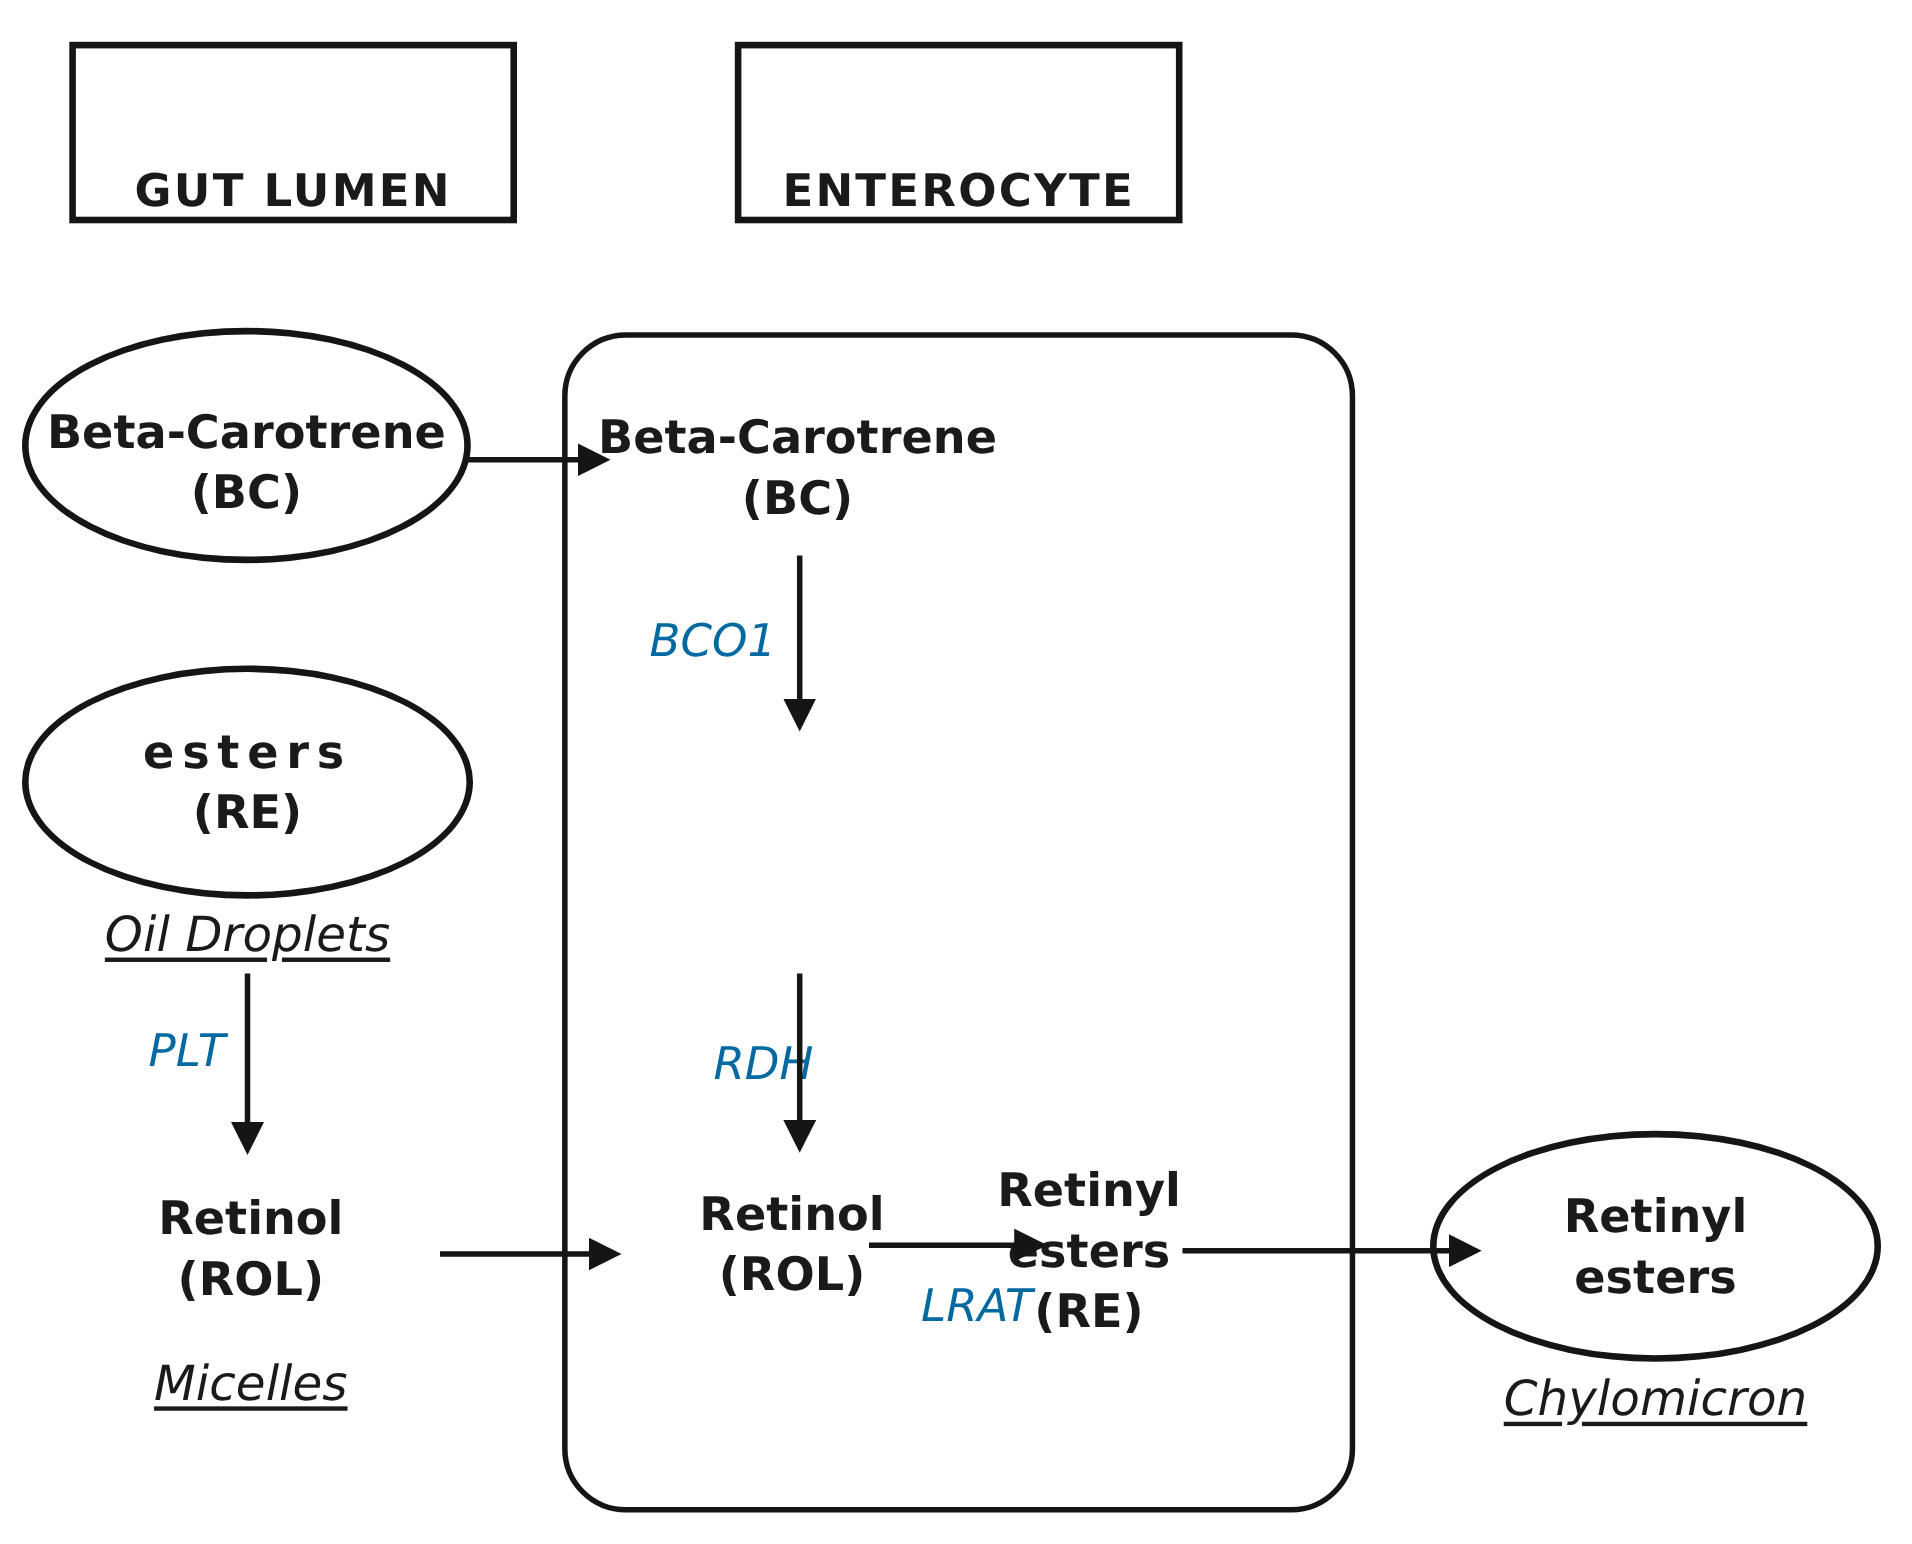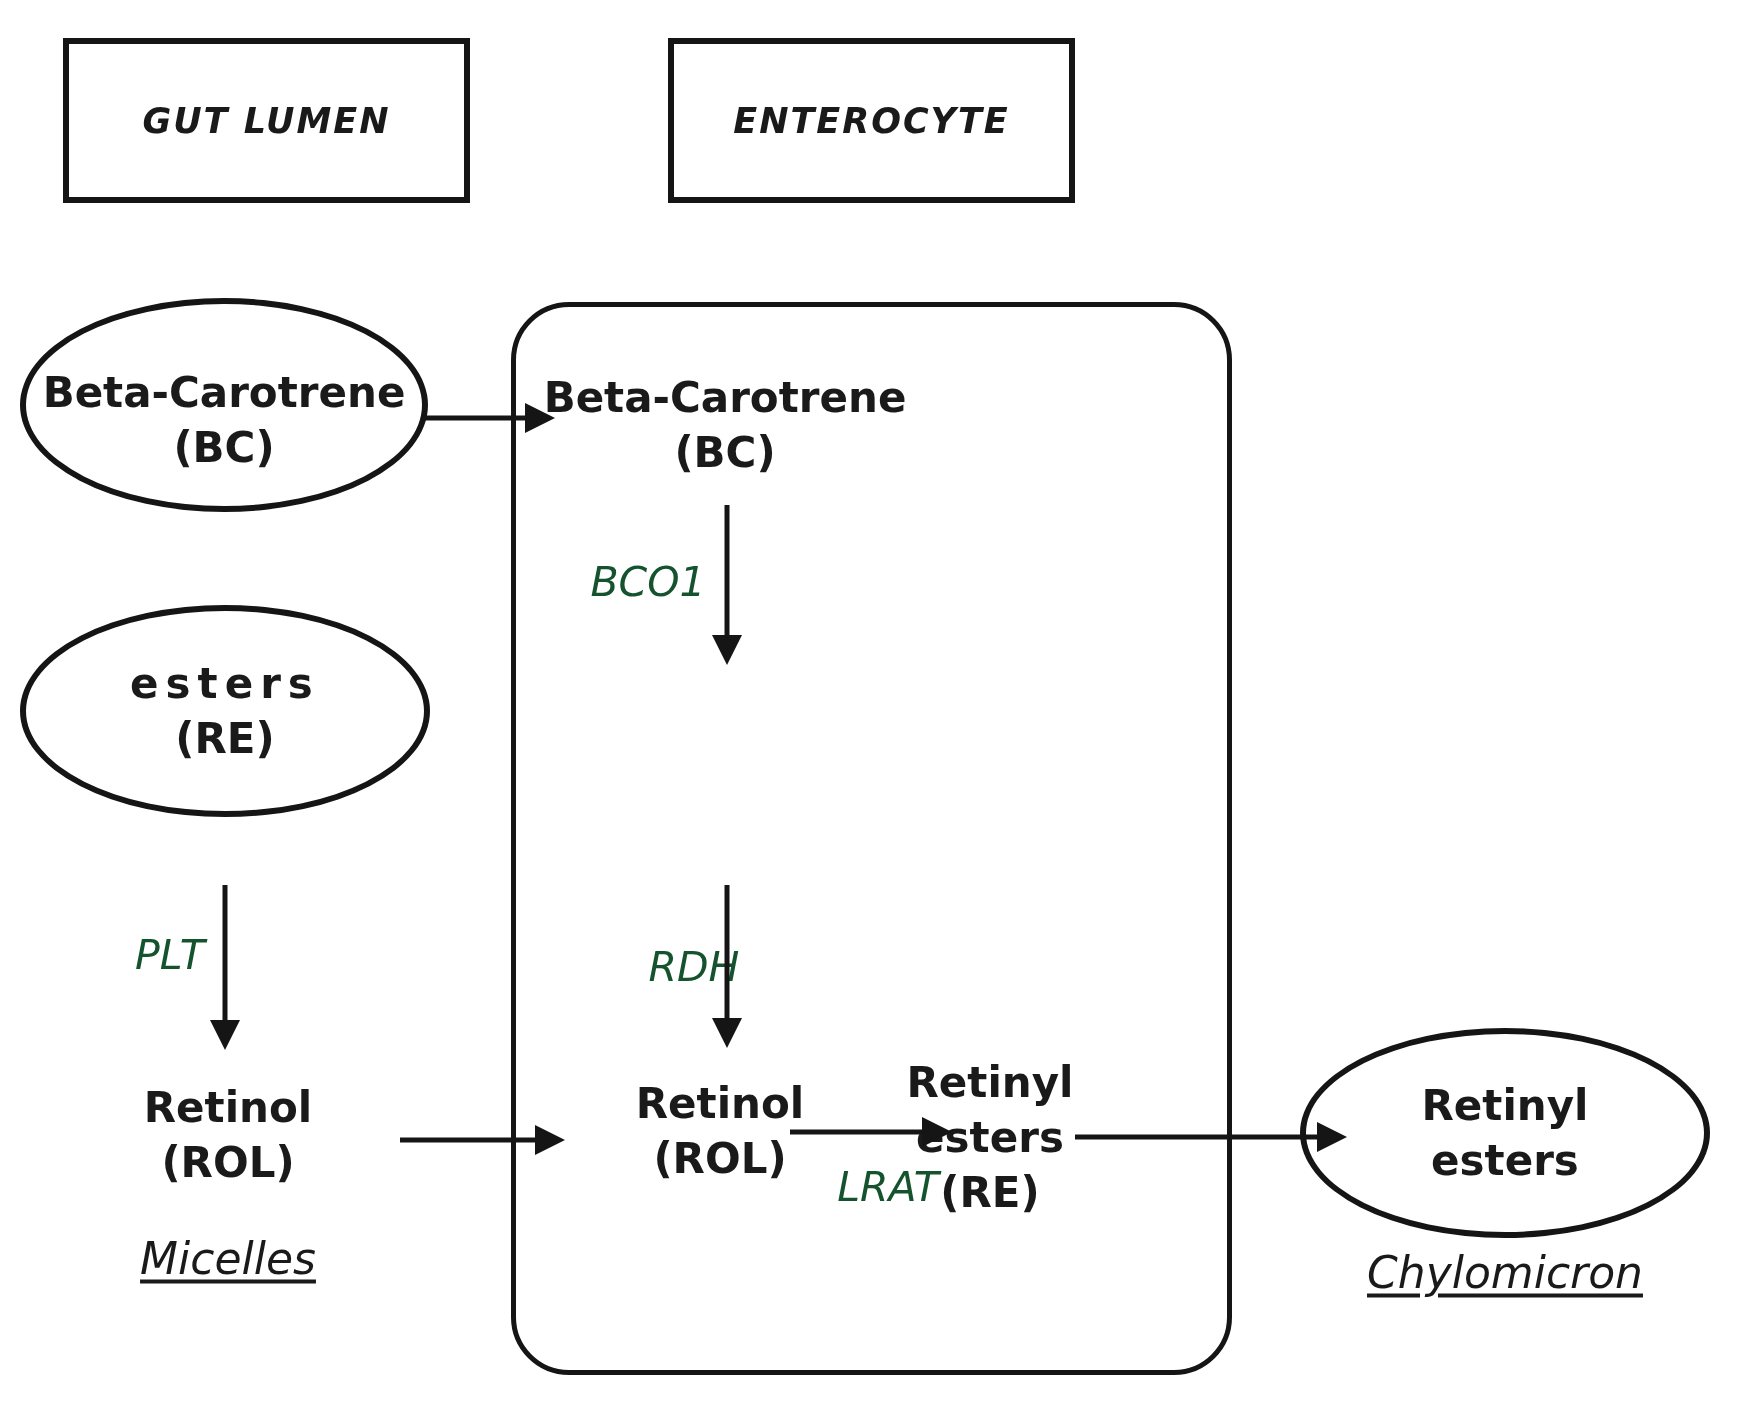--- a/index.html
+++ b/index.html
@@ -2,40 +2,40 @@
 <html><head>
 <meta charset="utf-8">
 <style>
   html,body{margin:0;padding:0;background:#ffffff;}
   .canvas{
     position:relative;width:1738px;height:1404px;background:#ffffff;
     font-family:"DejaVu Sans","Liberation Sans",sans-serif;color:#1a1a1a;overflow:hidden;
   }
   .hbox{
     position:absolute;box-sizing:border-box;border:6px solid #151515;background:#ffffff;
-    display:flex;align-items:center;justify-content:center;
-    font-weight:700;font-size:35px;letter-spacing:2px;white-space:nowrap;font-style:italic;
+    display:flex;align-items:flex-end;justify-content:center;
+    font-weight:700;font-size:41px;letter-spacing:2px;white-space:nowrap;
   }
   .cell{
     position:absolute;box-sizing:border-box;border:5px solid #151515;border-radius:58px;
     background:transparent;
   }
   .ellipse{
     position:absolute;box-sizing:border-box;border:6px solid #151515;border-radius:50%;
     background:#ffffff;display:flex;flex-direction:column;align-items:center;justify-content:center;
     text-align:center;font-weight:700;font-size:42px;line-height:55px;white-space:nowrap;
   }
   .ellipse.padtop{padding-top:30px;}
   .node{
     position:absolute;transform:translate(-50%,-50%);text-align:center;
     font-weight:700;font-size:42px;line-height:55px;white-space:nowrap;
   }
   .enzyme{
     position:absolute;transform:translate(-50%,-50%);
-    font-style:italic;font-weight:400;font-size:41px;color:#14532d;white-space:nowrap;
+    font-style:italic;font-weight:400;font-size:41px;color:#0369a1;white-space:nowrap;
   }
   .carrier{
     position:absolute;transform:translate(-50%,-50%);
     font-style:italic;font-weight:400;font-size:44px;color:#1a1a1a;
     text-decoration:underline;text-underline-offset:6px;white-space:nowrap;
   }
   .spread{letter-spacing:7px;}
   svg.arrows{position:absolute;left:0;top:0;width:1738px;height:1404px;pointer-events:none;}
   svg.arrows line{stroke:#151515;stroke-width:5;}
 </style>
@@ -56,20 +56,21 @@
   <div class="ellipse padtop" style="left:20px;top:298px;width:408px;height:214px;">
     <div>Beta-Carotrene</div>
     <div>(BC)</div>
   </div>
 
   <div class="ellipse" style="left:20px;top:605px;width:410px;height:212px;">
     <div class="spread">esters</div>
     <div>(RE)</div>
   </div>
 
+  <div class="carrier" style="left:225px;top:850px;">Oil Droplets</div>
 
   <div class="enzyme" style="left:170px;top:955px;">PLT</div>
 
   <div class="node" style="left:228px;top:1135px;">
     <div>Retinol</div>
     <div>(ROL)</div>
   </div>
 
   <div class="carrier" style="left:228px;top:1258px;">Micelles</div>
 

